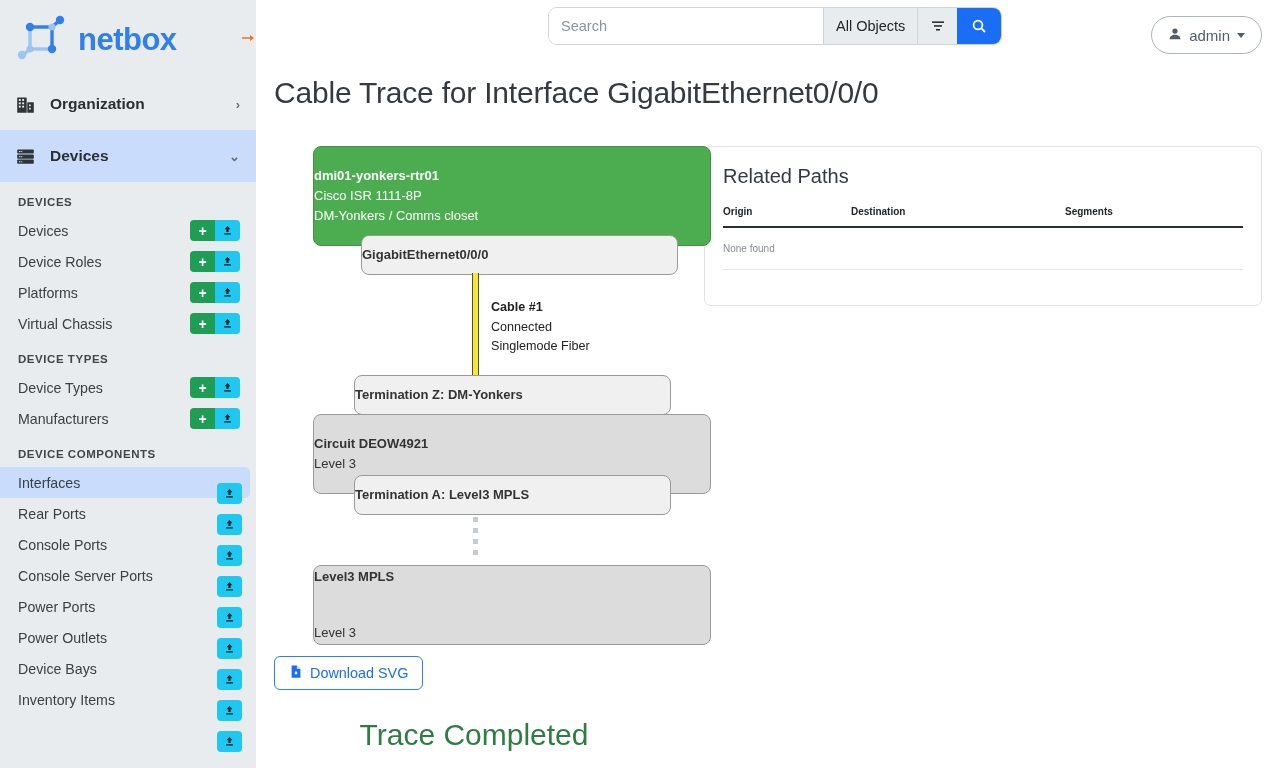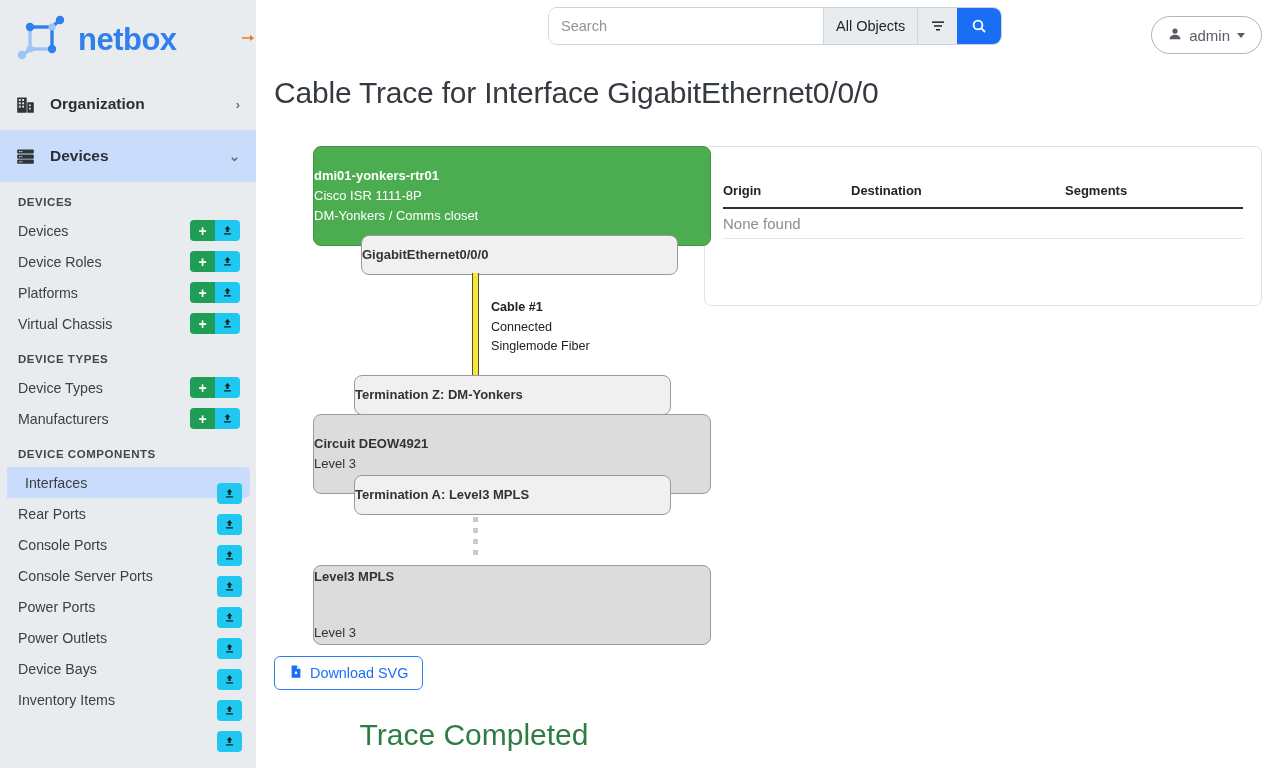--- a/index.html
+++ b/index.html
@@ -52,21 +52,21 @@
   }
   .nav-item {
     height: 31px;
     display: flex; align-items: center;
     padding: 0 10px 0 18px;
     font-size: 14.2px; color: #3b4045;
     cursor: pointer;
     border-radius: 5px;
     margin: 0 6px 0 0;
   }
-  .nav-item.sel { background: #c9dcfb; margin-left: 7px; border-radius: 0 5px 5px 0; }
+  .nav-item.sel { background: #c9dcfb; margin-left: 0; border-radius: 0 5px 5px 0; }
   .nav-item .nlabel { white-space: nowrap; }
   .nav-btns { margin-left: auto; display: flex; }
   .btn-sq {
     width: 25px; height: 21px;
     display: flex; align-items: center; justify-content: center;
     color: #fff; font-size: 12px; line-height: 1;
     cursor: pointer;
   }
   .btn-add { background: #1f9d55; border-radius: 4px 0 0 4px; font-weight: 700; font-size: 14px; }
   .btn-imp { background: #1ec8f0; border-radius: 0 4px 4px 0; color: #0b1c22; }
@@ -180,26 +180,26 @@
     margin-left: 6px;
     flex: 1 1 auto;
     border: 1px solid #dee2e6; border-radius: 7px;
     background: #fff; height: 160px;
     padding: 18px 18px 0 18px;
     align-self: flex-start;
   }
   .rp-title { font-size: 20px; color: #343a40; font-weight: 400; }
   .rp-table { width: 100%; border-collapse: collapse; margin-top: 18px; }
   .rp-table th {
-    text-align: left; font-size: 13px; font-weight: 700; color: #212529;
+    text-align: left; font-size: 10px; font-weight: 700; color: #212529;
     padding: 0 0 9px 0; border-bottom: 2px solid #2b3035;
   }
   .rp-table td {
-    font-size: 15px; color: #868e96;
-    padding: 6px 0; border-bottom: 1px solid #e4e7ea;
+    font-size: 10px; color: #868e96;
+    padding: 15px 0; border-bottom: 1px solid #e4e7ea;
   }
   .rp-col-origin { width: 128px; }
   .rp-col-dest { width: 214px; }
 </style>
 </head>
 <body>
 
 <aside class="sidebar">
 
   <div class="brand-row">
@@ -513,20 +513,21 @@
             </svg>
           </span>
           <span>Download SVG</span>
         </button>
       </div>
 
       <div class="trace-status">Trace Completed</div>
     </div>
 
     <section class="rp-card">
+      <div class="rp-title">Related Paths</div>
       <table class="rp-table">
         <thead>
           <tr>
             <th class="rp-col-origin">Origin</th>
             <th class="rp-col-dest">Destination</th>
             <th>Segments</th>
           </tr>
         </thead>
         <tbody>
           <tr>

